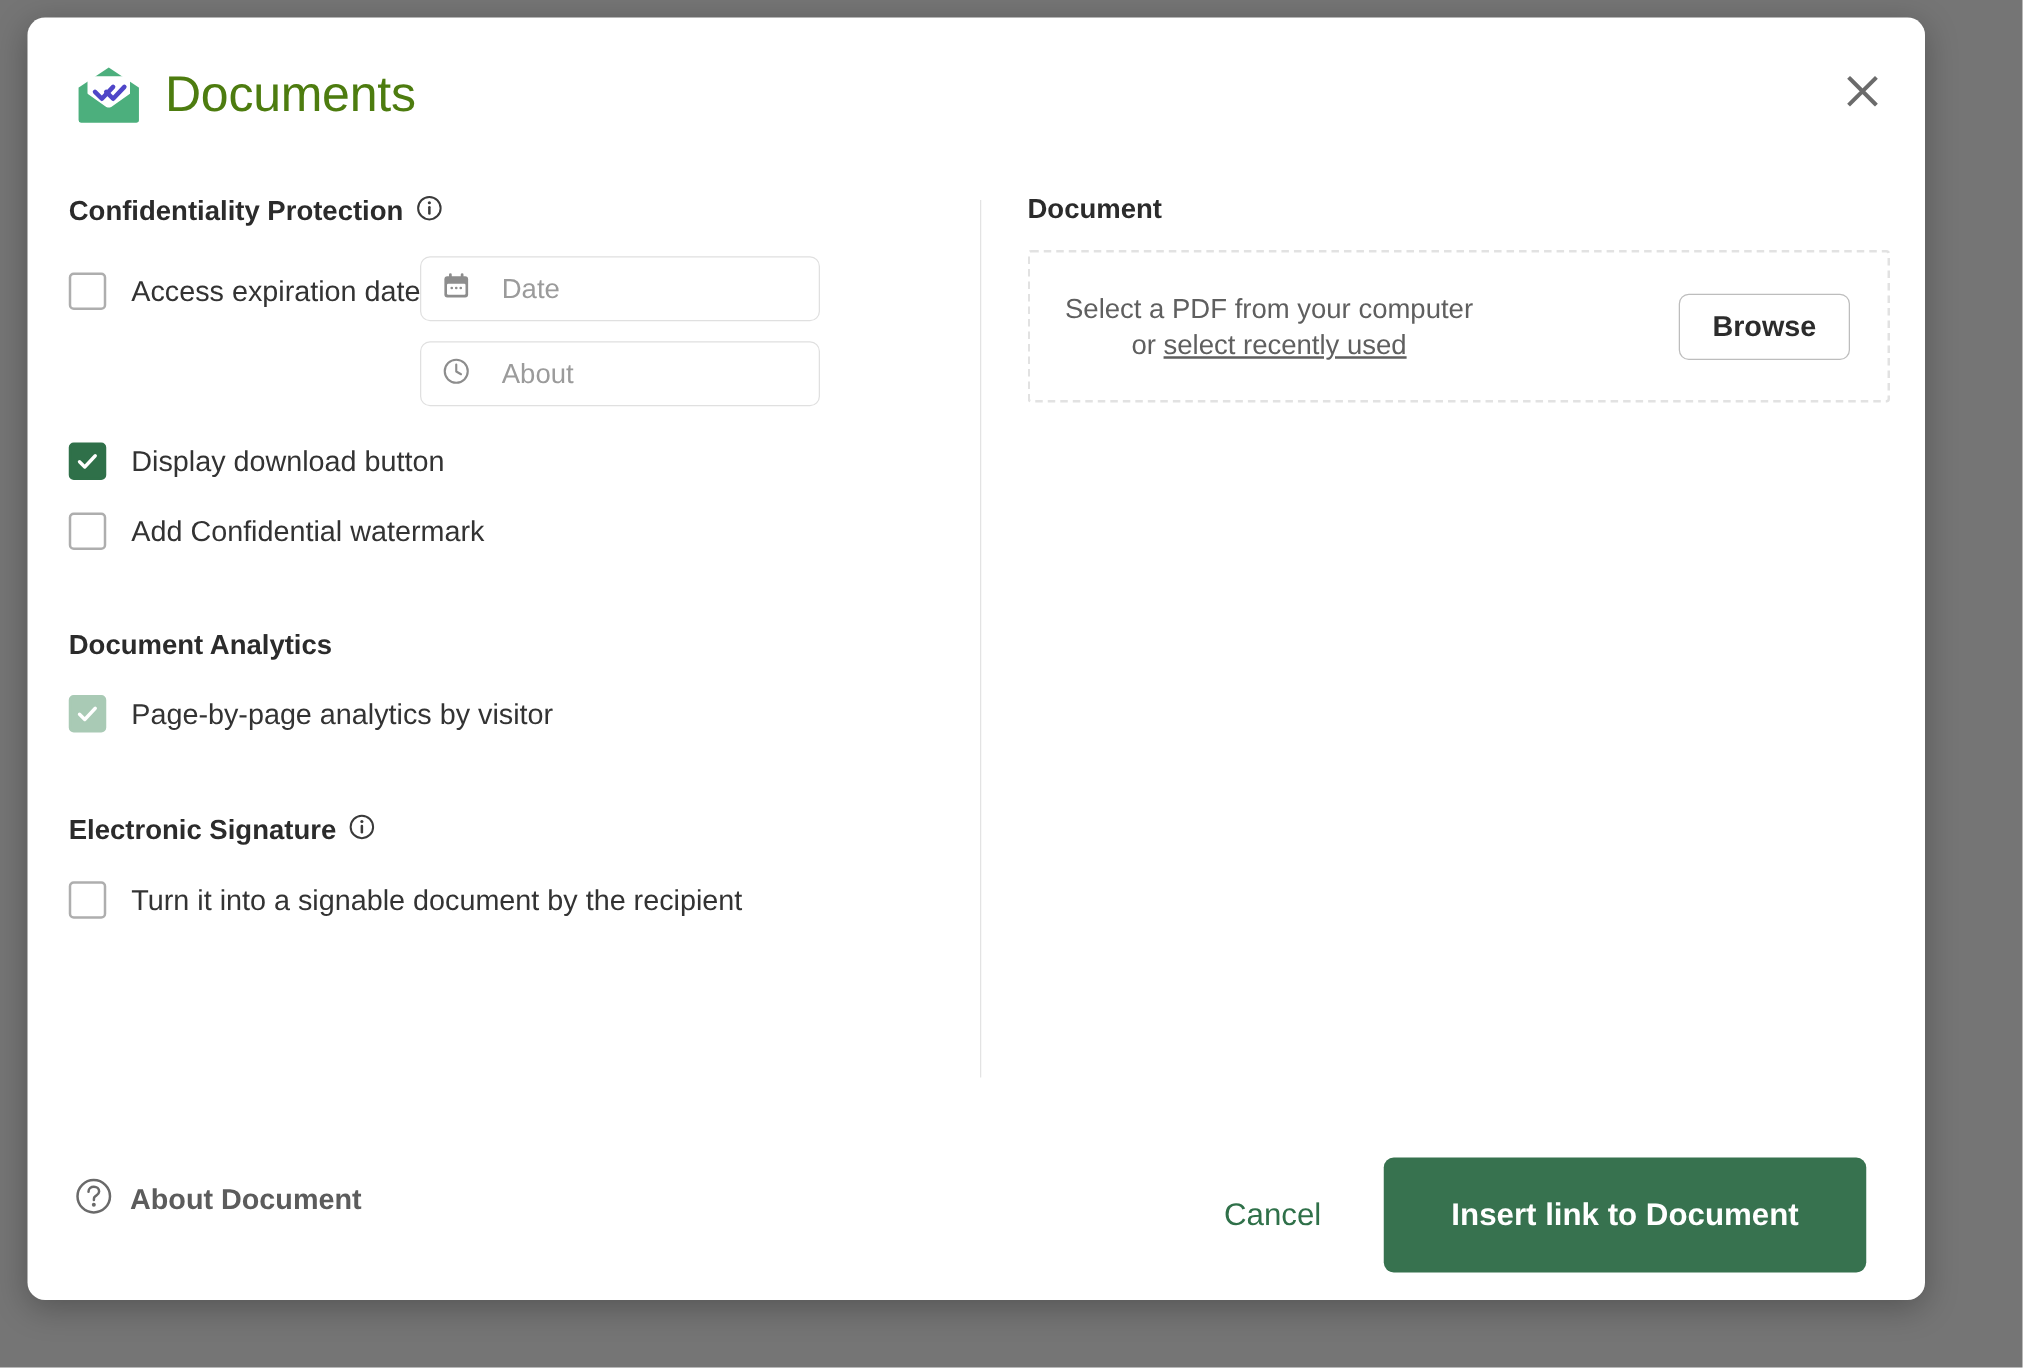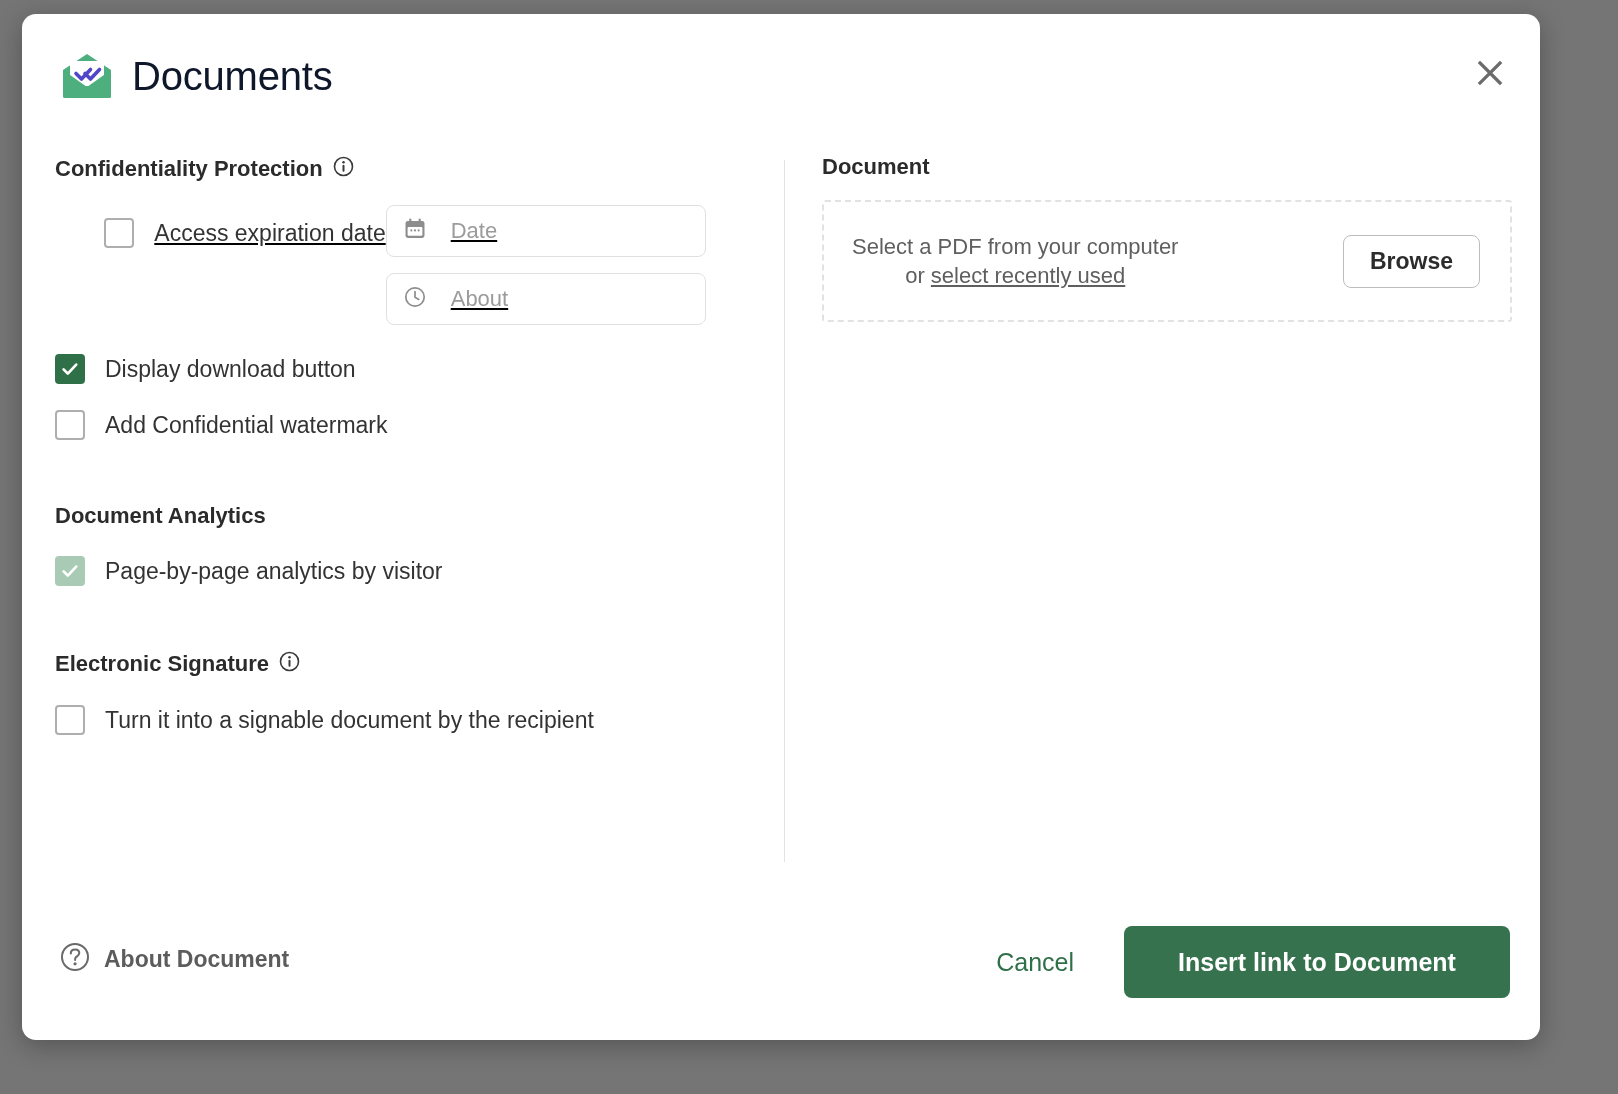--- a/index.html
+++ b/index.html
@@ -37,21 +37,21 @@
     position: absolute;
     left: 38px;
     top: 38px;
     display: flex;
     align-items: center;
     gap: 18px;
   }
   .brand-logo { width: 54px; height: 48px; display: block; }
   .brand-title {
     font-size: 40px;
-    color: #0f172a;
+    color: #4d7c0f;
     font-weight: 400;
     letter-spacing: -0.2px;
     line-height: 1;
   }
   .close-btn {
     position: absolute;
     right: 28px;
     top: 38px;
     width: 44px;
     height: 44px;
@@ -192,21 +192,21 @@
     border: 1px solid #bdbdbd;
     border-radius: 8px;
     padding: 12px 26px;
     cursor: pointer;
     font-weight: bold;
   }
 
   
   .footer {
     position: absolute;
-    left: 0; right: 0; bottom: 0;
+    left: 0; right: 17px; bottom: 0;
     height: 150px;
   }
   .about {
     position: absolute;
     left: 38px;
     top: 52px;
     display: flex;
     align-items: center;
     gap: 14px;
     cursor: pointer;
@@ -235,21 +235,21 @@
   }
   .primary-btn {
     font-family: "Liberation Sans", sans-serif;
     font-size: 25px;
     font-weight: bold;
     color: #ffffff;
     background: #37724f;
     border: none;
     border-radius: 8px;
     padding: 0 34px;
-    height: 72px;
+    height: 92px;
     min-width: 386px;
     cursor: pointer;
   }
   .sp-16 { height: 16px; }
   .sp-24 { height: 24px; }
   .sp-30 { height: 30px; }
 </style>
 </head>
 <body>
 
@@ -288,21 +288,21 @@
           <svg width="21" height="21" viewBox="0 0 21 21" xmlns="http://www.w3.org/2000/svg">
             <circle cx="10.5" cy="10.5" r="9" fill="none" stroke="#3a3a3a" stroke-width="1.6"></circle>
             <circle cx="10.5" cy="6.2" r="1.25" fill="#3a3a3a"></circle>
             <rect x="9.5" y="8.8" width="2" height="7" rx="1" fill="#3a3a3a"></rect>
           </svg>
         </span>
       </div>
 
       <div class="sp-24"></div>
 
-      <div style="display:flex; align-items:flex-start; justify-content:center;text-decoration:underline;">
+      <div style="display:flex; align-items:flex-start; justify-content:flex-start;">
         <div style="padding-top:8px;">
           <div class="check-row">
             <span class="cbox off"></span>
             <span class="check-label">Access expiration date</span>
           </div>
         </div>
 
         <div style="width:330px;">
           <div class="field">
             <span>

